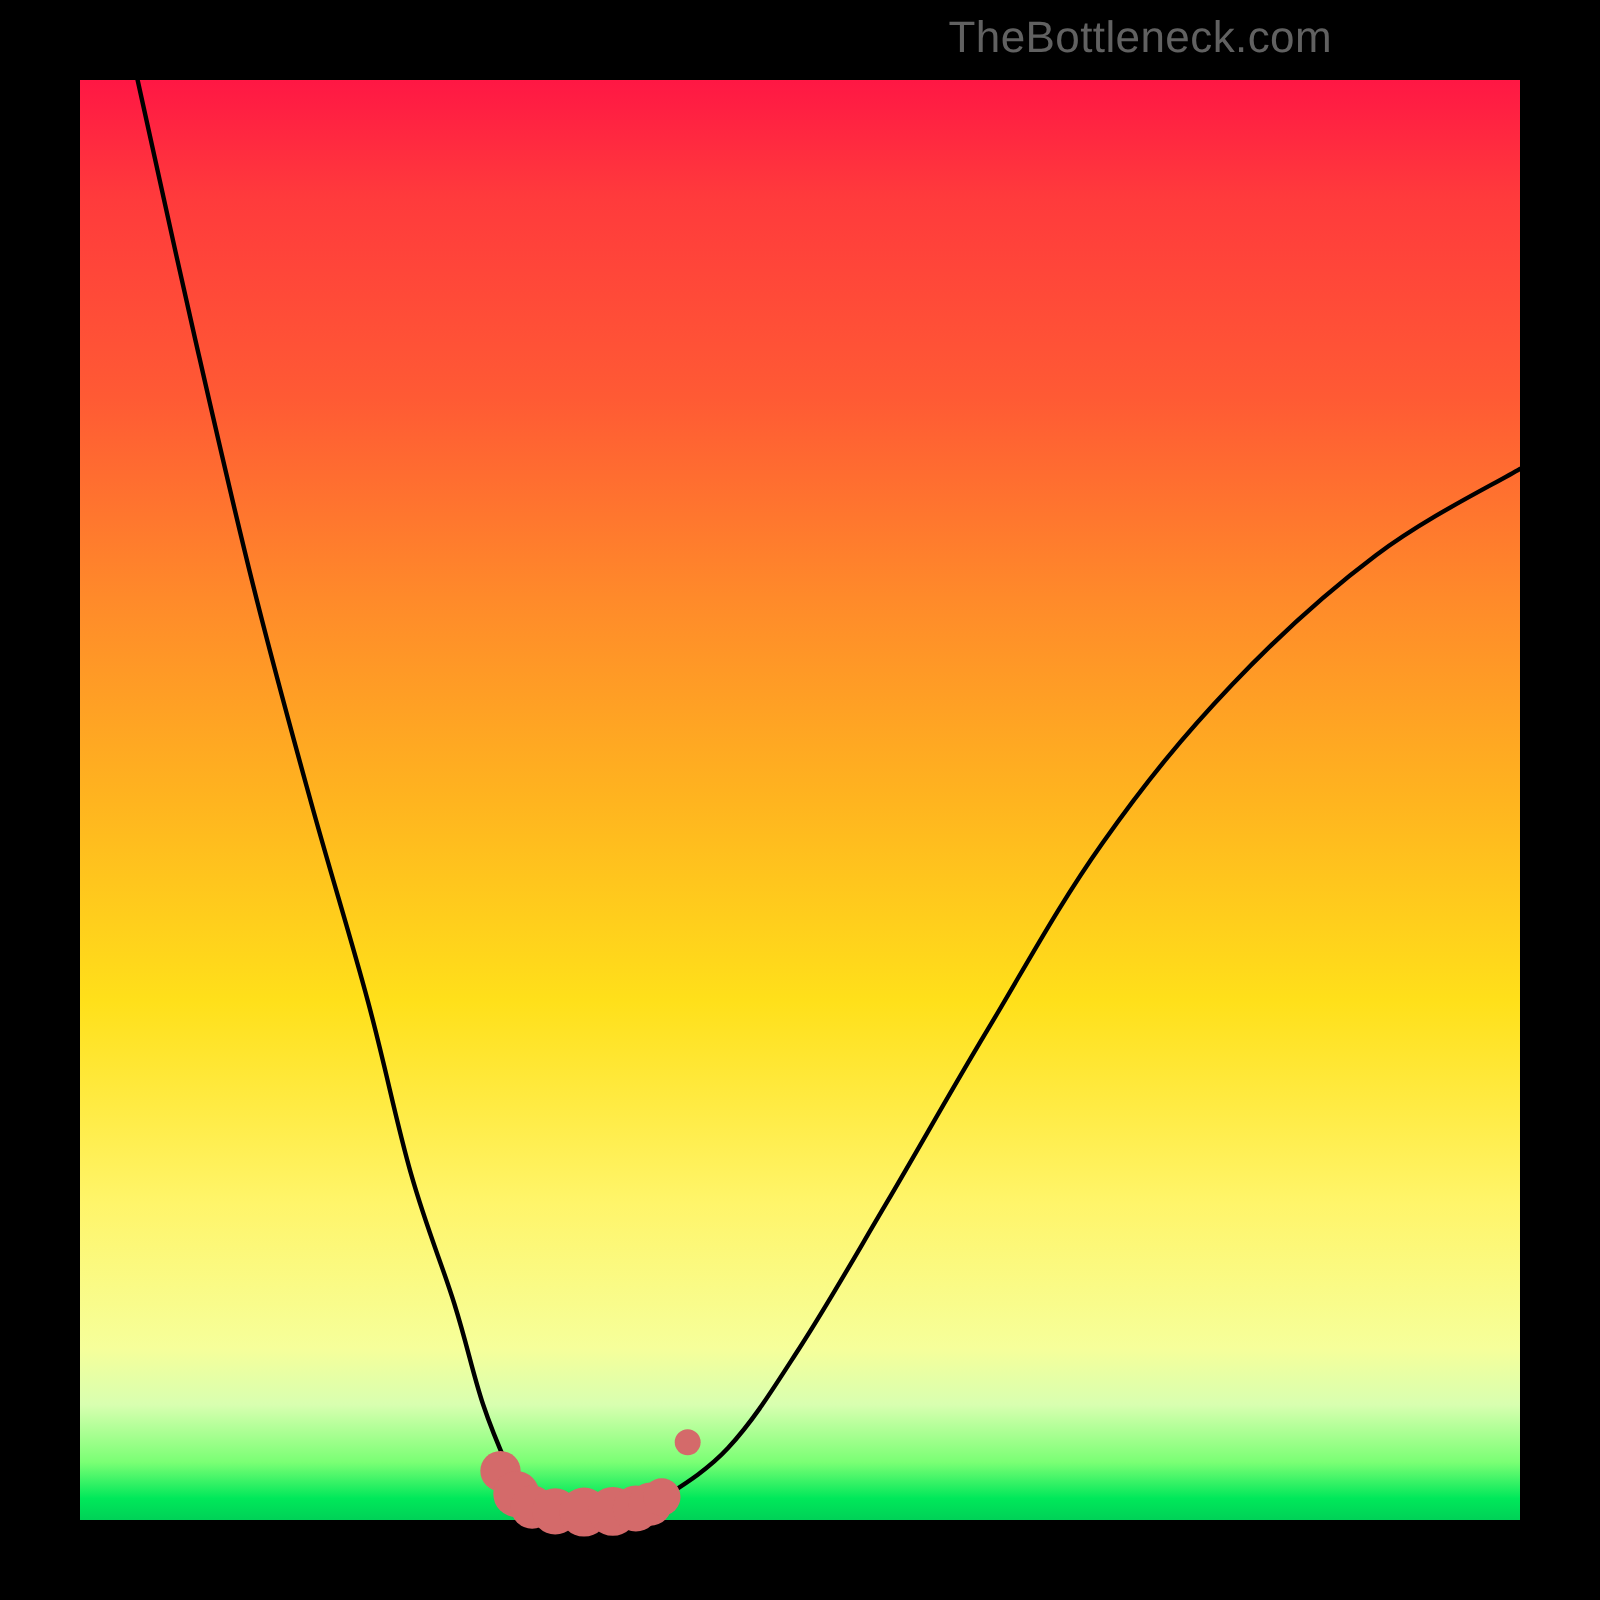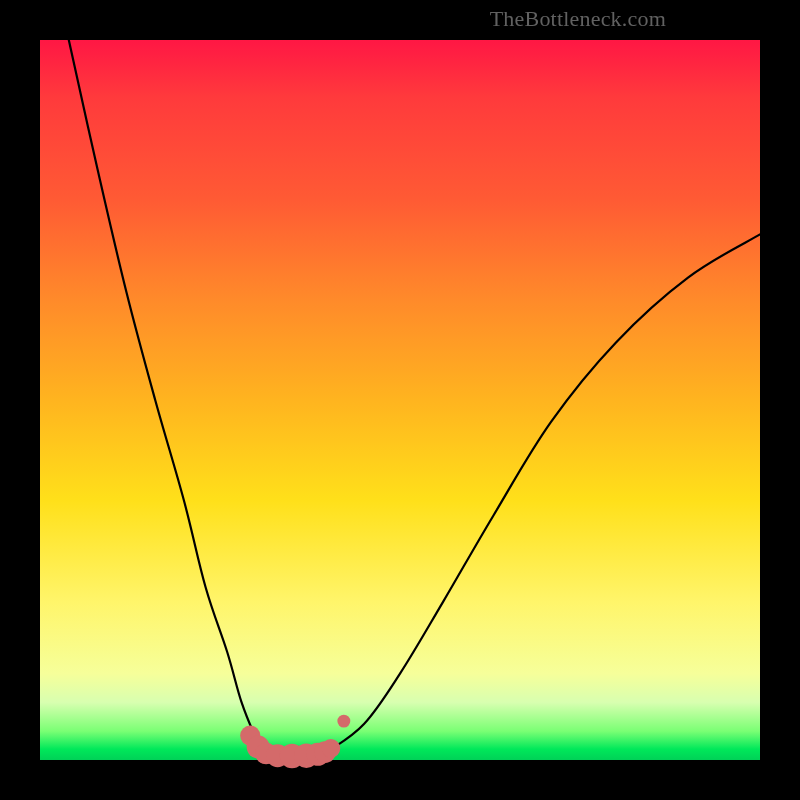--- a/index.html
+++ b/index.html
@@ -11,21 +11,20 @@
     overflow: hidden;
     font-family: Arial, Helvetica, sans-serif;
   }
   .frame {
     position: absolute;
     left: 0;
     top: 0;
     width: 676px;
     height: 800px;
     background: #000;
-    font-family: Liberation Serif, serif;
   }
   .plot {
     position: absolute;
     left: 40px;
     top: 40px;
     width: 720px;
     height: 720px;
     
     background: linear-gradient(
       to bottom,

